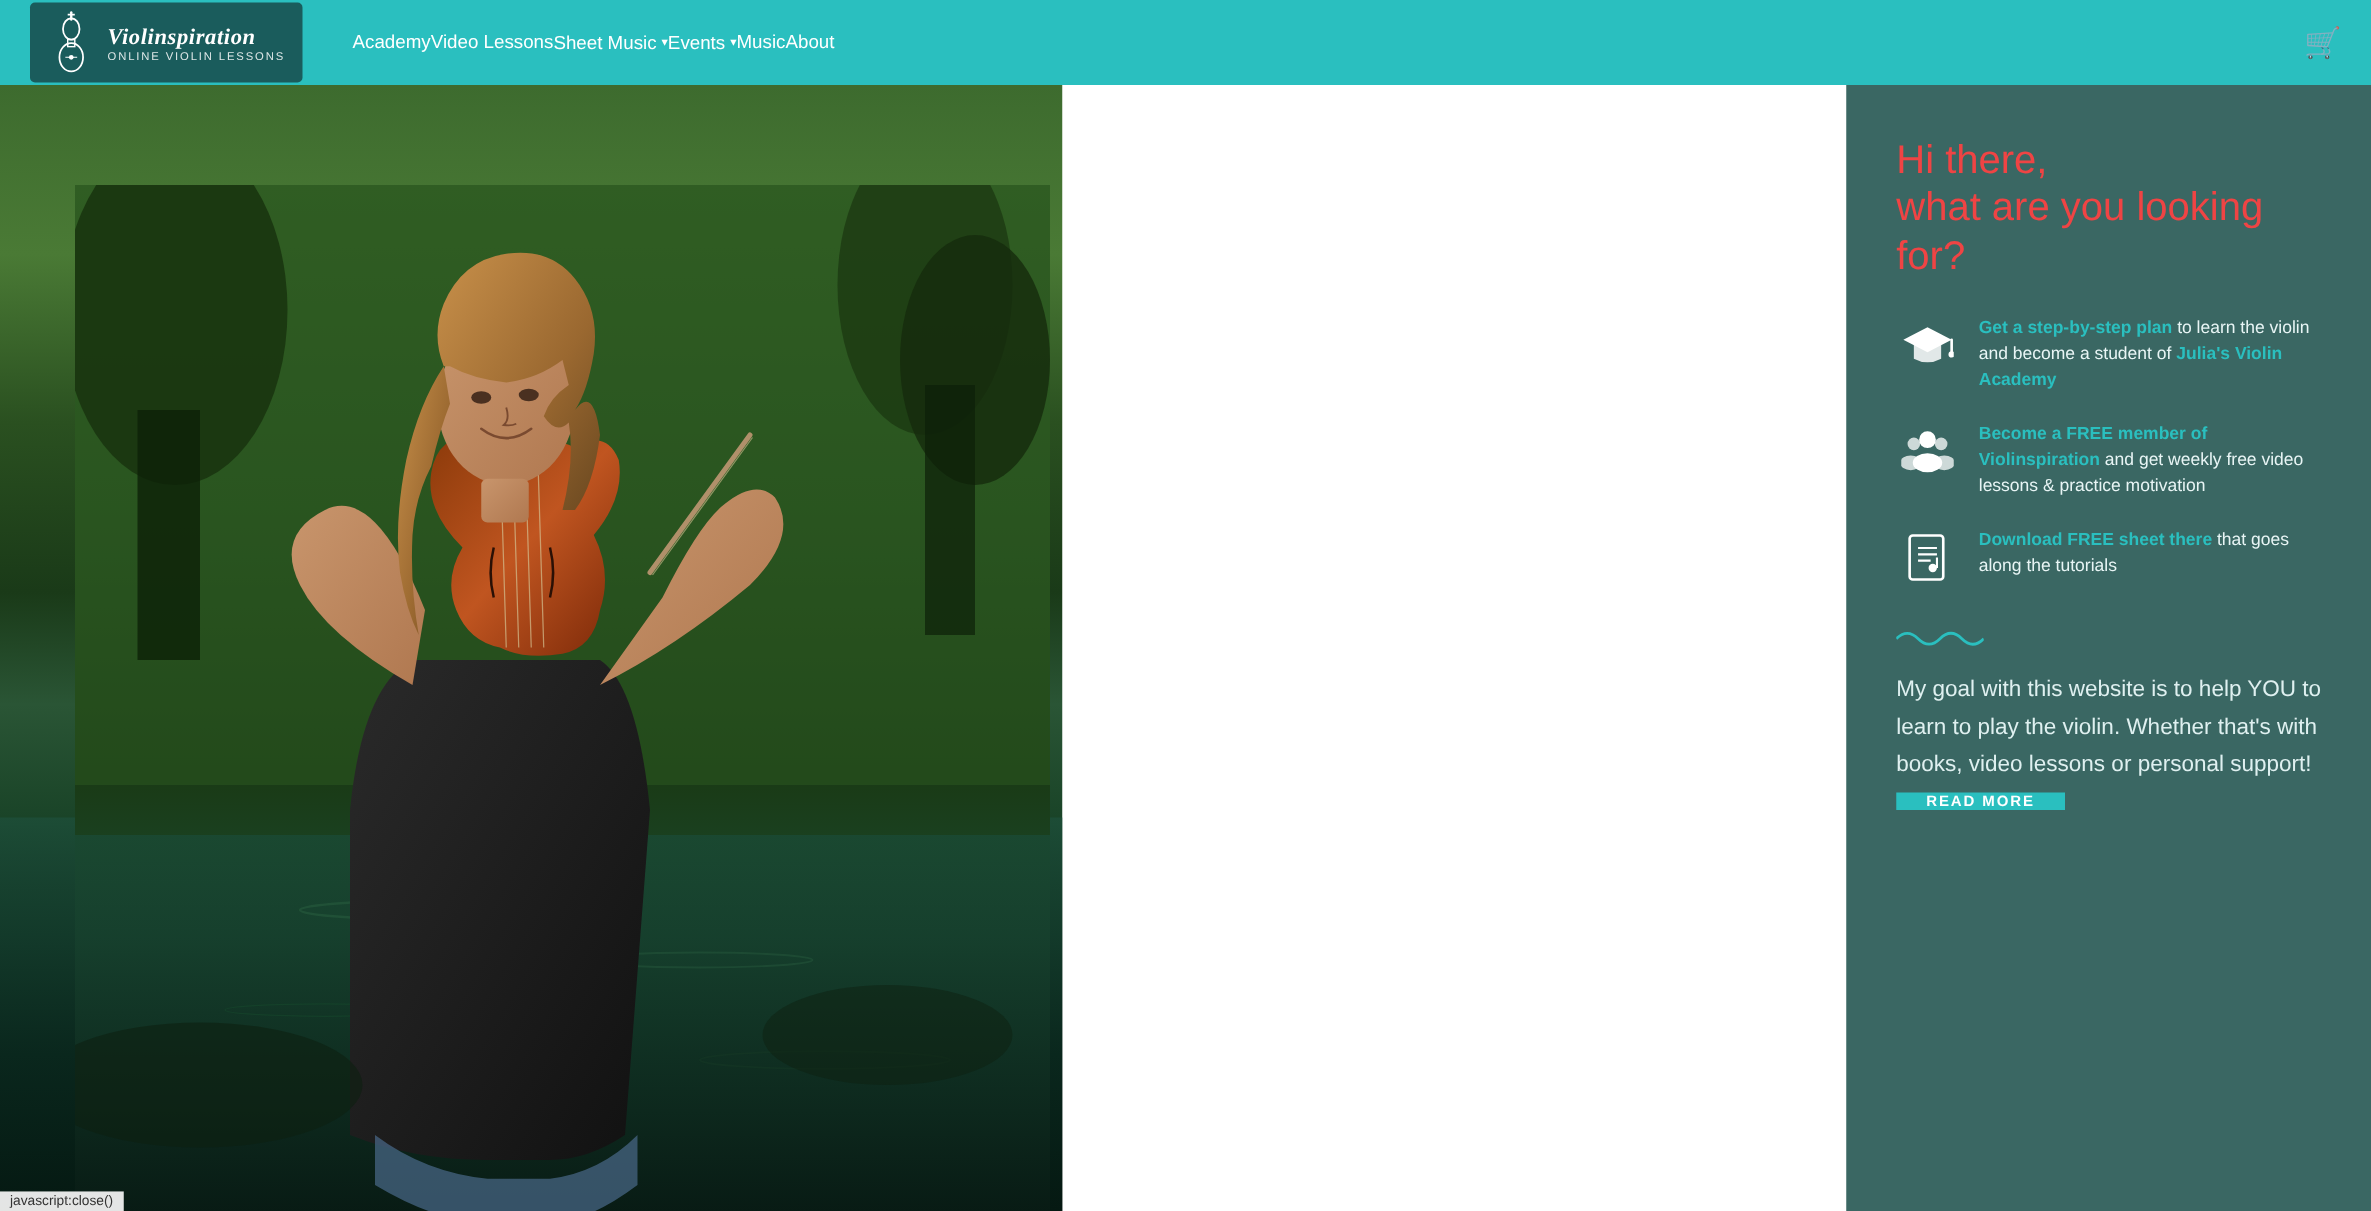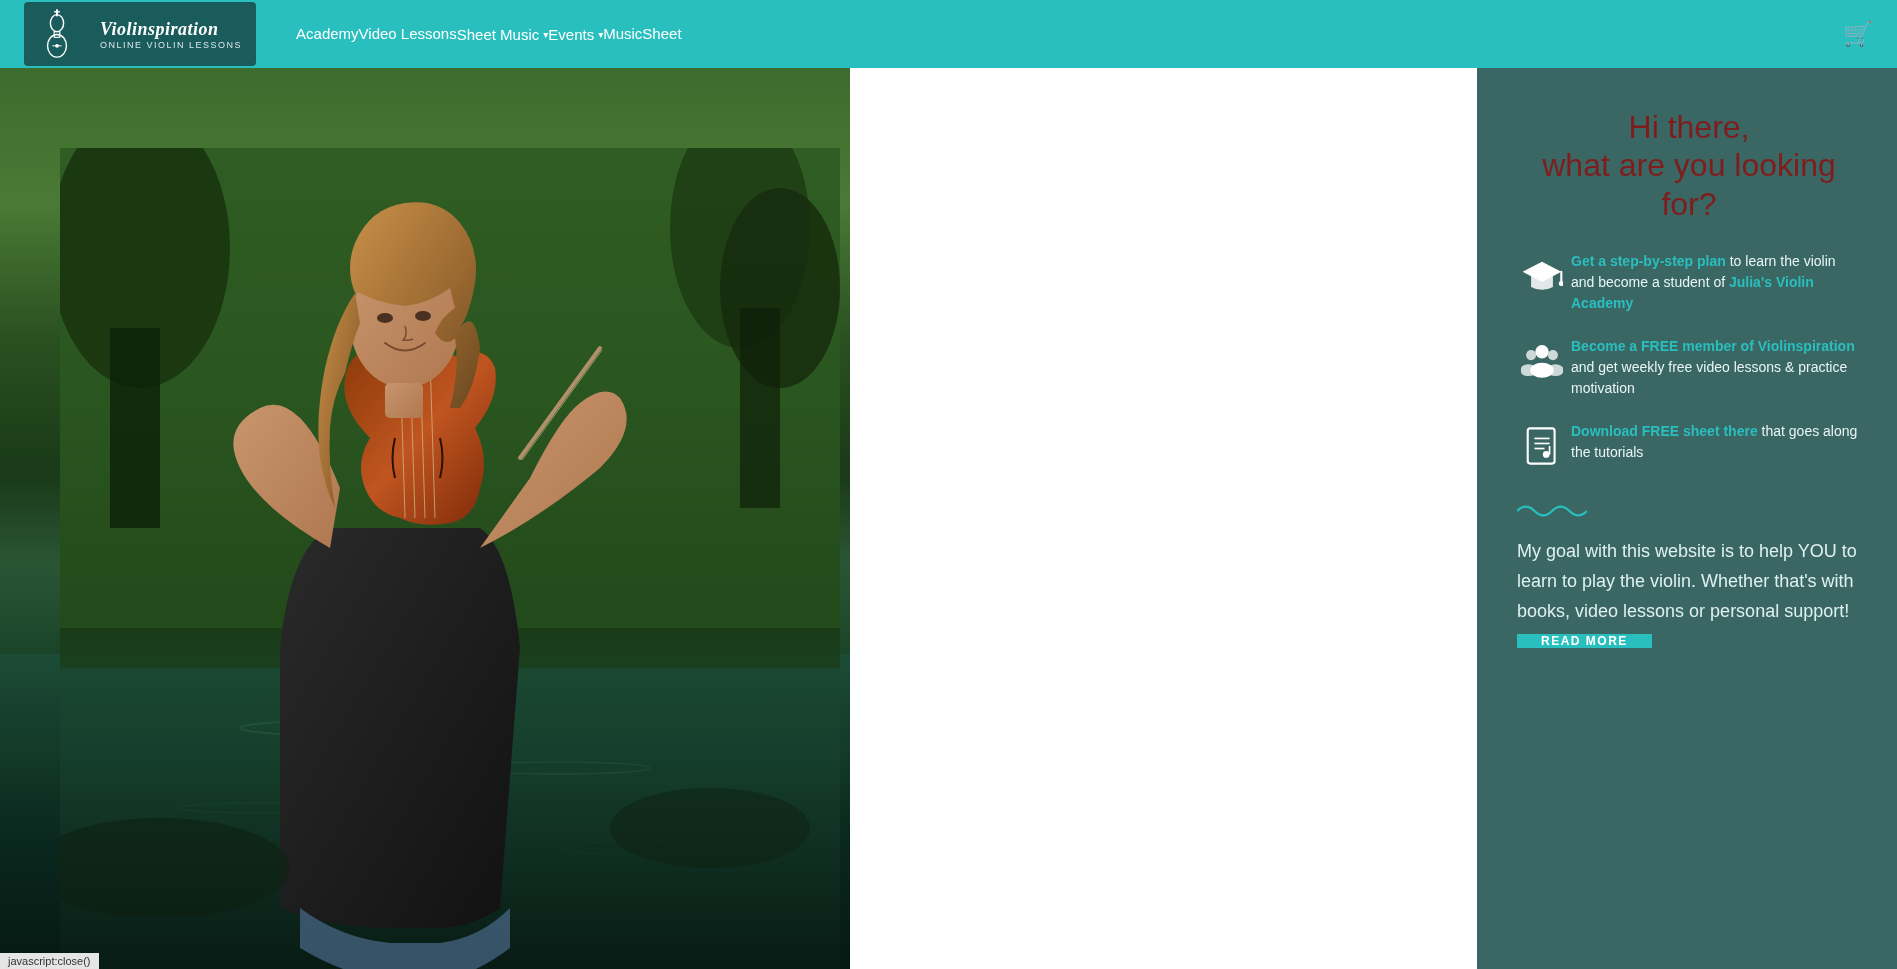--- a/index.html
+++ b/index.html
@@ -12,21 +12,21 @@
       height: 68px;
       background: #2abfbf;
       display: flex;
       align-items: center;
       padding: 0 24px;
       z-index: 100;
     }
     .logo-area {
       display: flex;
       align-items: center;
-      gap: 24px;
+      gap: 10px;
       background: #1a5c5c;
       padding: 6px 14px;
       border-radius: 4px;
       margin-right: 40px;
       min-width: 190px;
     }
     .logo-violin {
       width: 38px;
       height: 52px;
     }
@@ -130,32 +130,31 @@
       top: 68px;
       width: 420px;
       bottom: 0;
       background: rgba(15, 70, 65, 0.82);
       padding: 40px 36px 30px 40px;
       display: flex;
       flex-direction: column;
       gap: 0;
     }
     .panel-title {
-      color: #7f1d1d;
+      color: #ef4444;
       font-size: 32px;
       font-weight: 300;
       line-height: 1.2;
       margin-bottom: 28px;
-      text-align: center;
     }
 
     .panel-item {
       display: flex;
       align-items: flex-start;
-      gap: 4px;
+      gap: 16px;
       margin-bottom: 22px;
     }
     .panel-icon {
       width: 50px;
       height: 50px;
       flex-shrink: 0;
       display: flex;
       align-items: center;
       justify-content: center;
     }
@@ -255,21 +254,21 @@
     <li>
       <a href="#" class="nav-dropdown">
         <span>Events</span>
         <span class="dropdown-arrow">▾</span>
       </a>
     </li>
     <li>
       <a href="#">Music</a>
     </li>
     <li>
-      <a href="#">Sheet</a>
+      <a href="#">About</a>
     </li>
   </ul>
 
   <div class="nav-cart">🛒</div>
 </nav>
 
 <div class="hero">
 
   <div class="hero-photo-area">
     <div class="forest-bg"></div>

